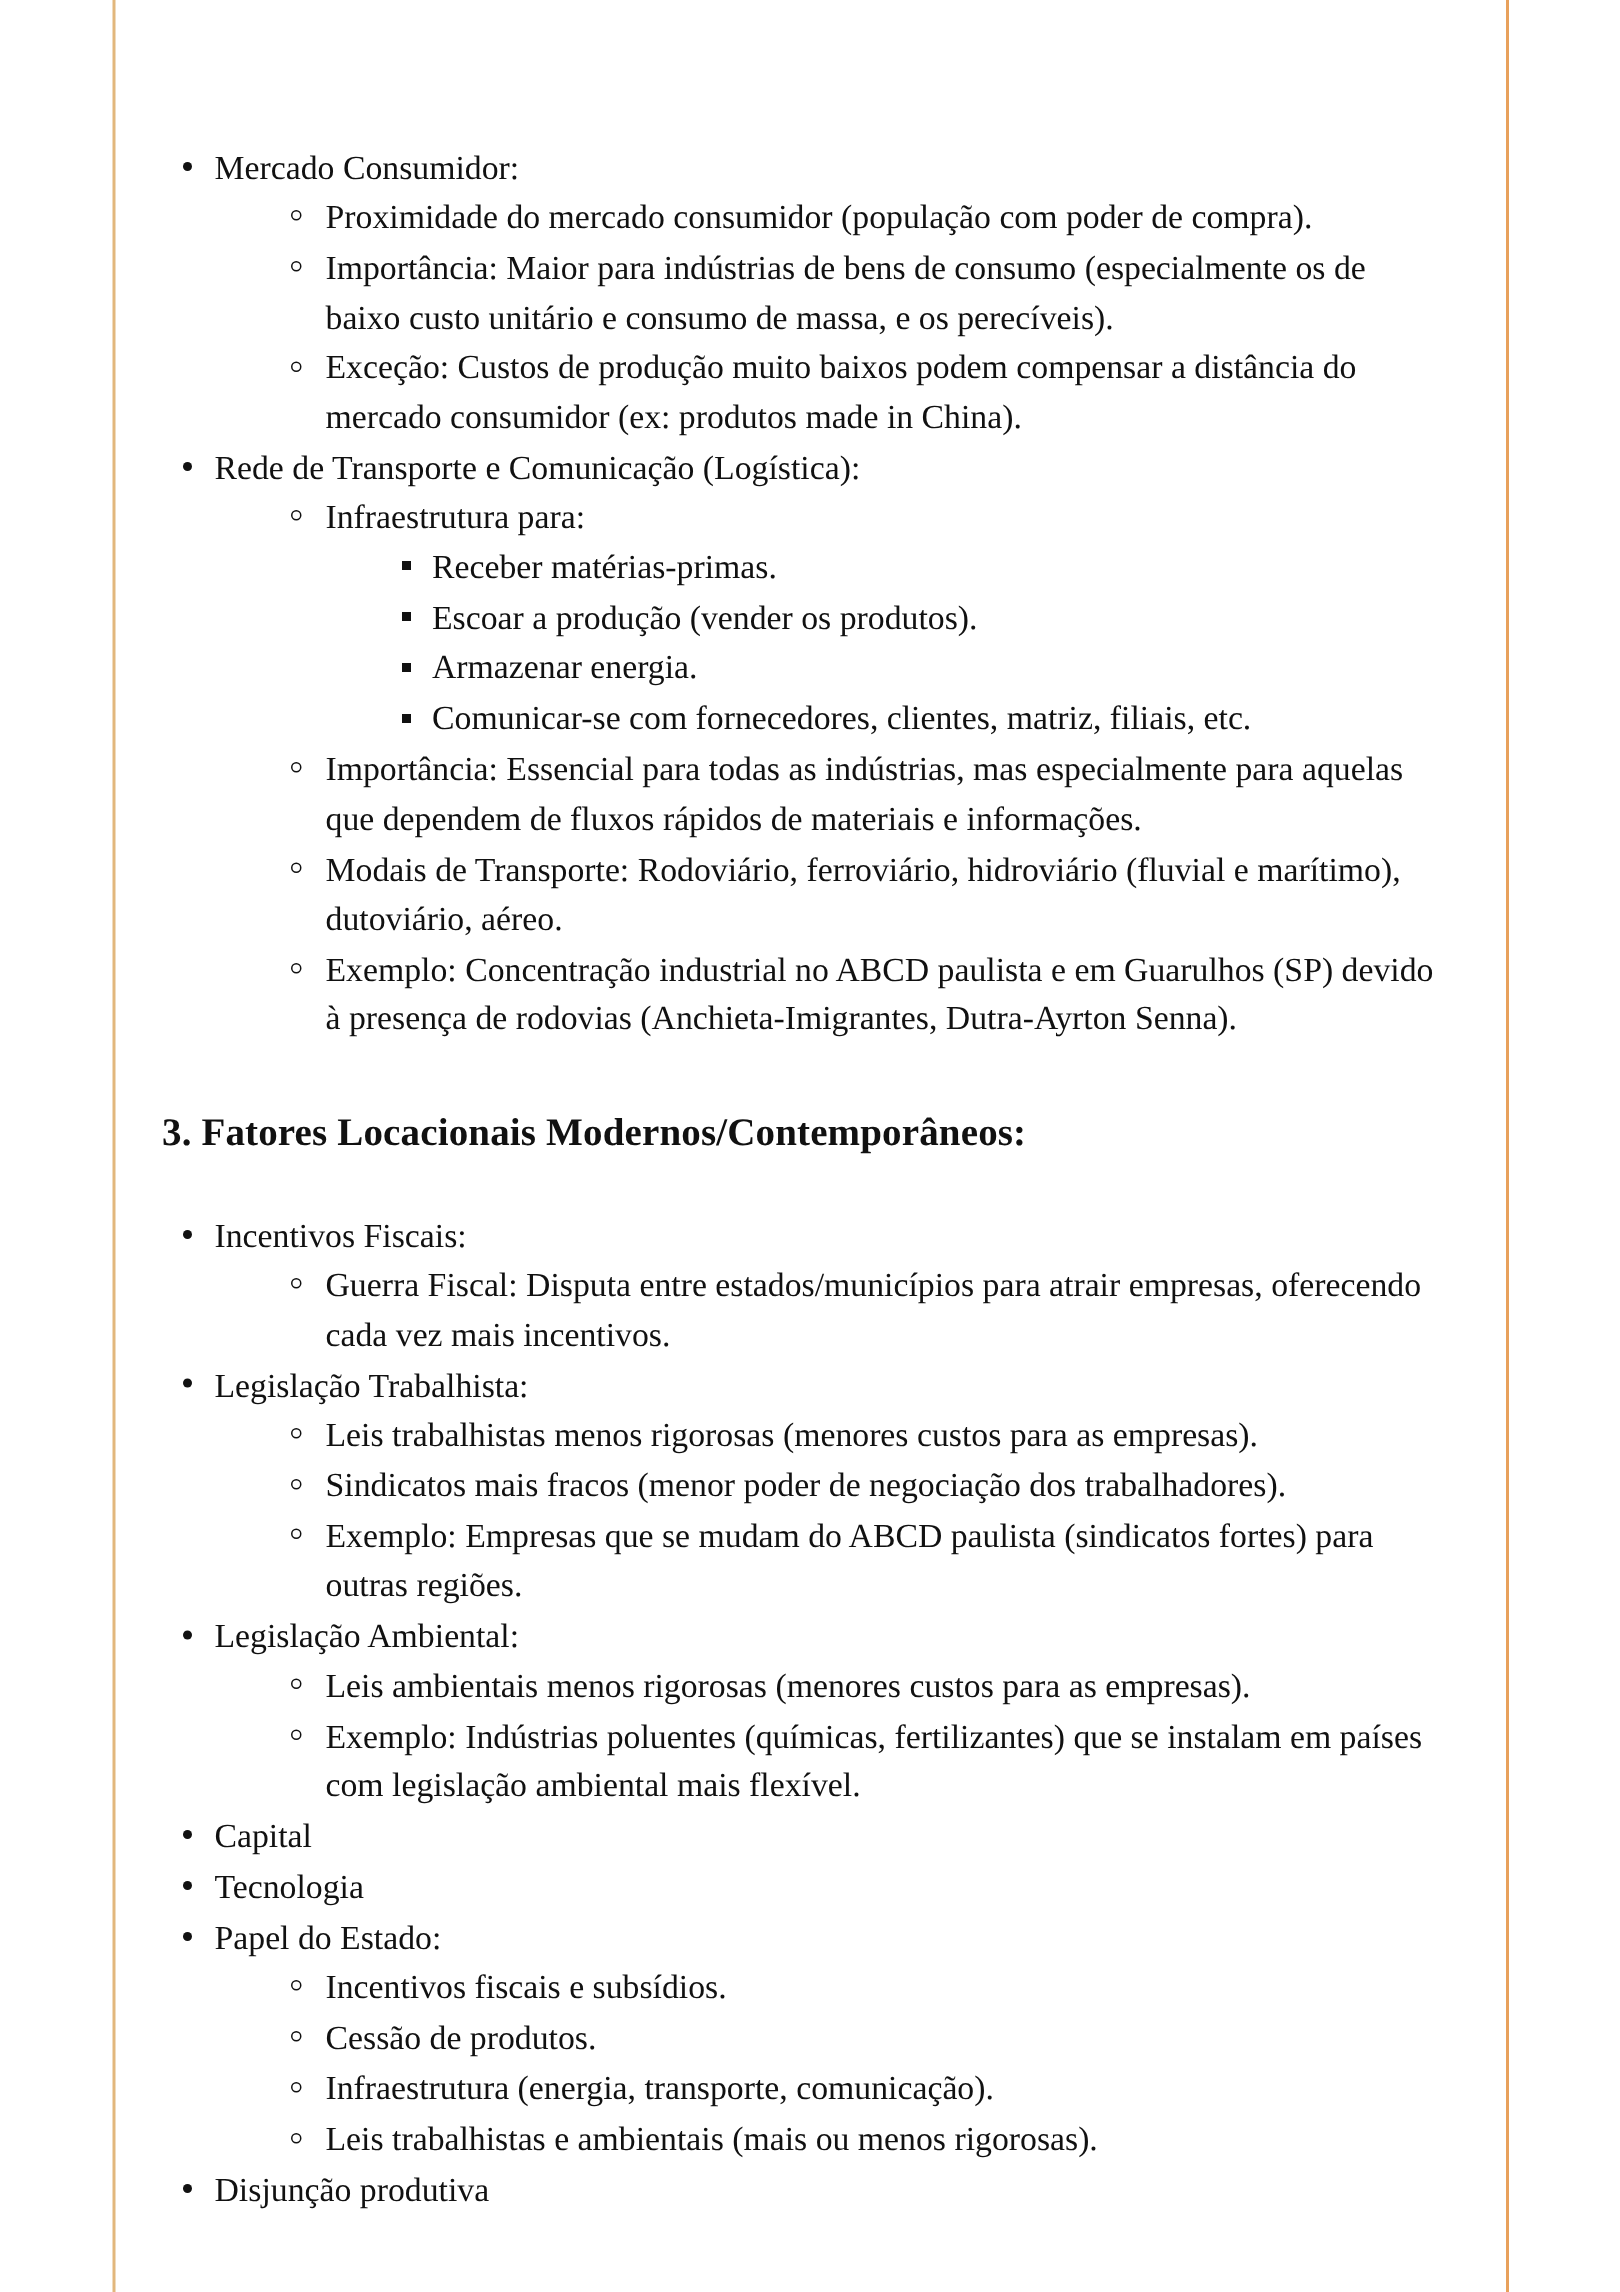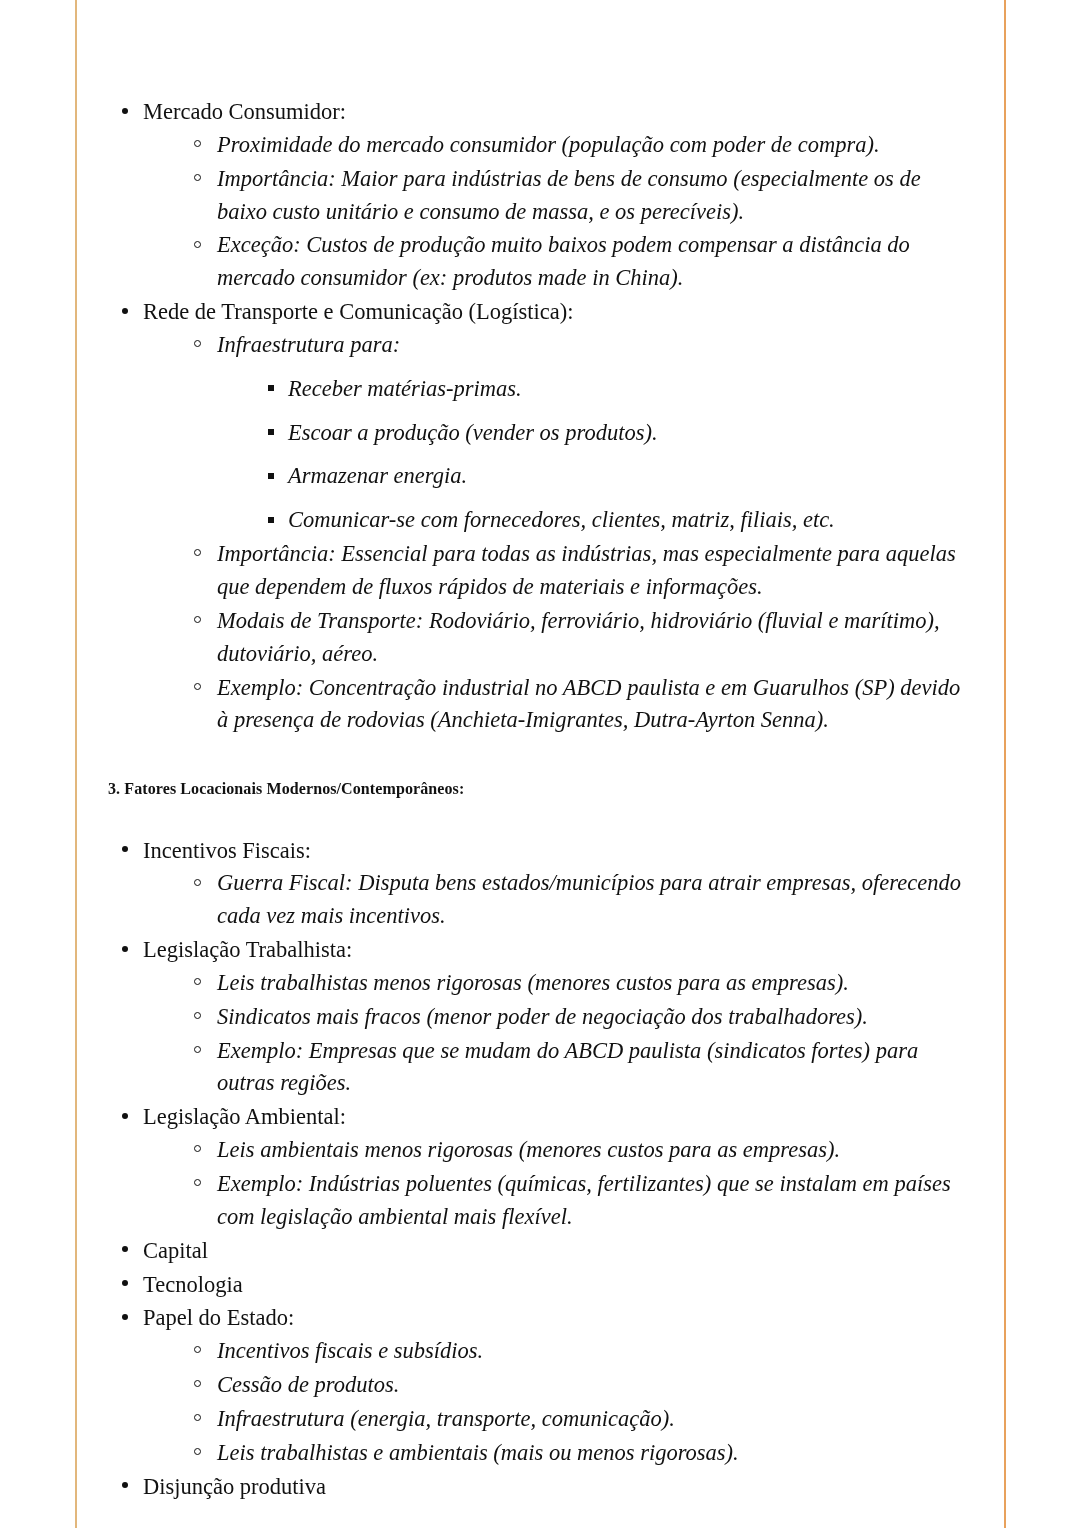--- a/index.html
+++ b/index.html
@@ -69,59 +69,57 @@
     background: #111111;
   }
 
   
   ul.lvl2 {
     margin-left: 35px;
   }
   ul.lvl2 > li {
     padding-left: 39px;
     margin-bottom: 1px;
-    font-style: italic;
   }
   ul.lvl2 > li > .bullet {
     position: absolute;
     left: 16px;
     top: 0.50em;
     width: 7px;
     height: 7px;
     border-radius: 50%;
     border: 1.4px solid #111111;
     background: transparent;
     box-sizing: border-box;
   }
 
   
   ul.lvl3 {
     margin-left: 35px;
   }
   ul.lvl3 > li {
     padding-left: 36px;
     margin-bottom: 1px;
-    margin-top: 11px;
   }
   ul.lvl3 > li > .bullet {
     position: absolute;
     left: 16px;
     top: 0.55em;
     width: 6px;
     height: 6px;
     background: #111111;
   }
 
   .li-text {
     display: block;
   }
 
   .section-heading {
     font-weight: bold;
-    font-size: 16px;
+    font-size: 26px;
     margin: 40px 0 34px 4px;
     letter-spacing: 0.1px;
   }
 </style>
 </head>
 <body>
 
 <div class="page-rule left"></div>
 <div class="page-rule right"></div>
 
@@ -195,21 +193,21 @@
     <div class="section-heading">3. Fatores Locacionais Modernos/Contemporâneos:</div>
 
     <ul class="lvl1">
 
       <li>
         <span class="bullet"></span>
         <span class="li-text">Incentivos Fiscais:</span>
         <ul class="lvl2">
           <li>
             <span class="bullet"></span>
-            <span class="li-text">Guerra Fiscal: Disputa bens estados/municípios para atrair empresas, oferecendo cada vez mais incentivos.</span>
+            <span class="li-text">Guerra Fiscal: Disputa entre estados/municípios para atrair empresas, oferecendo cada vez mais incentivos.</span>
           </li>
         </ul>
       </li>
 
       <li>
         <span class="bullet"></span>
         <span class="li-text">Legislação Trabalhista:</span>
         <ul class="lvl2">
           <li>
             <span class="bullet"></span>

